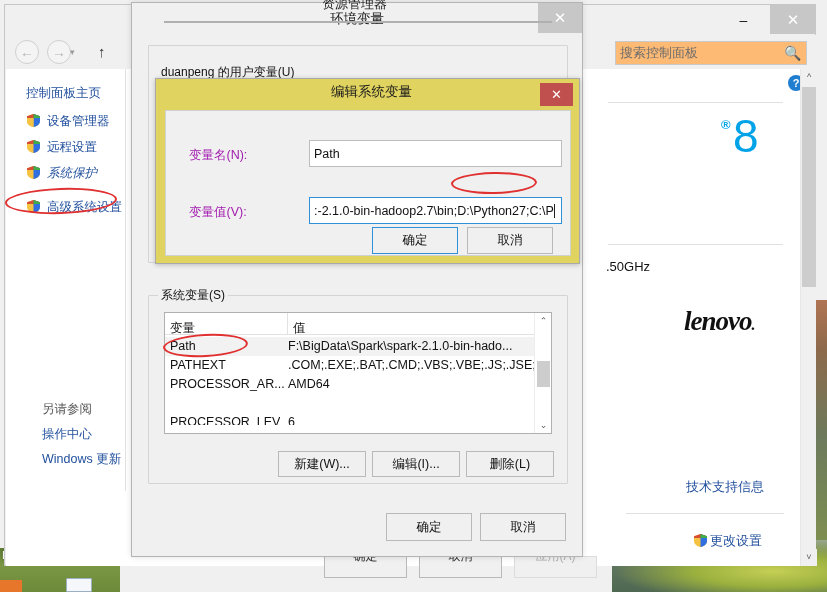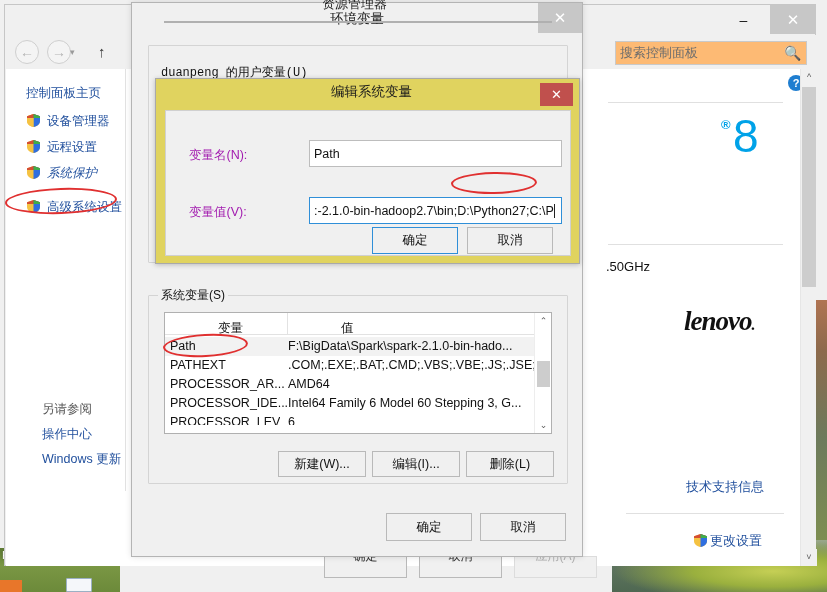--- a/index.html
+++ b/index.html
@@ -148,21 +148,21 @@
   .listbox {
     position:absolute; background:#fff; border:1px solid #b0b0b0;
     overflow:hidden;
   }
   .lb-header {
     position:absolute; left:0; top:0; height:22px; width:100%;
     background:#fff; border-bottom:1px solid #e2e2e2;
   }
   .lb-col {
     position:absolute; top:4px; height:22px; line-height:22px;
-    font-size:12.5px; color:#111; padding-left:21px;margin-left:32px;
+    font-size:12.5px; color:#111; padding-left:5px;
   }
   .lb-colsep { position:absolute; top:0; width:1px; height:22px; background:#e2e2e2; }
   .lb-row {
     position:absolute; left:0; width:100%; height:19px; line-height:19px;
     font-size:12.5px; color:#111;
   }
   .lb-row.sel { background:#f2f2f2; }
   .lb-cell-name { position:absolute; left:5px; white-space:nowrap; overflow:hidden; }
   .lb-cell-val  { position:absolute; left:123px; white-space:nowrap; overflow:hidden; }
   .lb-scroll {
@@ -362,21 +362,21 @@
   </div>
   <div class="behind-btn" style="left:514px; top:556px; width:83px; height:22px; border-color:#dcdcdc; color:#b0b0b0;">
     <span style="margin-top:-9px;">应用(A)</span>
   </div>
 
   <div class="env-dialog">
     <div class="env-title">环境变量</div>
     <div class="env-close">✕</div>
 
     <div class="group-box" style="left:16px; top:42px; width:420px; height:218px;"></div>
-    <div class="group-legend" style="left:26px; top:61px;font-family:Liberation Mono, monospace;">duanpeng 的用户变量(U)</div>
+    <div class="group-legend" style="left:26px; top:61px;">duanpeng 的用户变量(U)</div>
 
     <div class="group-box" style="left:16px; top:292px; width:420px; height:189px;"></div>
     <div class="group-legend" style="left:26px; top:284px;">系统变量(S)</div>
 
     <div class="listbox" style="left:32px; top:18px; width:388px; height:0;"></div>
 
     <div class="listbox" style="left:32px; top:309px; width:388px; height:122px;">
       <div class="lb-header">
         <div class="lb-col" style="left:0;">变量</div>
         <div class="lb-colsep" style="left:122px;"></div>
@@ -388,24 +388,20 @@
         <span class="lb-cell-val">F:\BigData\Spark\spark-2.1.0-bin-hado...</span>
       </div>
       <div class="lb-row" style="top:43px;">
         <span class="lb-cell-name">PATHEXT</span>
         <span class="lb-cell-val">.COM;.EXE;.BAT;.CMD;.VBS;.VBE;.JS;.JSE;...</span>
       </div>
       <div class="lb-row" style="top:62px;">
         <span class="lb-cell-name">PROCESSOR_AR...</span>
         <span class="lb-cell-val">AMD64</span>
       </div>
-      <div class="lb-row" style="top:81px;">
-        <span class="lb-cell-name">PROCESSOR_IDE...</span>
-        <span class="lb-cell-val">Intel64 Family 6 Model 60 Stepping 3, G...</span>
-      </div>
       <div class="lb-row" style="top:100px; overflow:hidden; height:12px;">
         <span class="lb-cell-name">PROCESSOR_LEV</span>
         <span class="lb-cell-val">6</span>
       </div>
 
       <div class="lb-scroll">
         <div style="position:absolute; left:0; top:0; width:17px; height:16px; text-align:center; line-height:16px; font-size:9px; color:#5a5a5a;">⌃</div>
         <div style="position:absolute; left:2px; top:48px; width:13px; height:26px; background:#cdcdcd;"></div>
         <div style="position:absolute; left:0; bottom:0; width:17px; height:16px; text-align:center; line-height:16px; font-size:9px; color:#5a5a5a;">⌄</div>
       </div>

